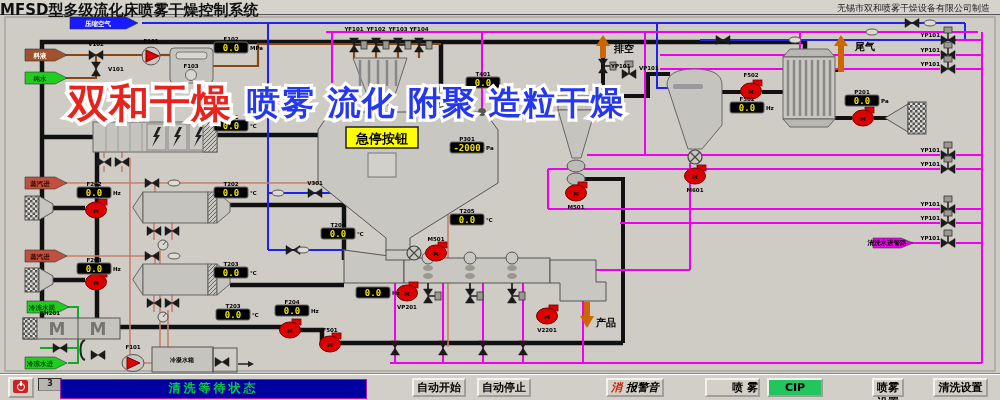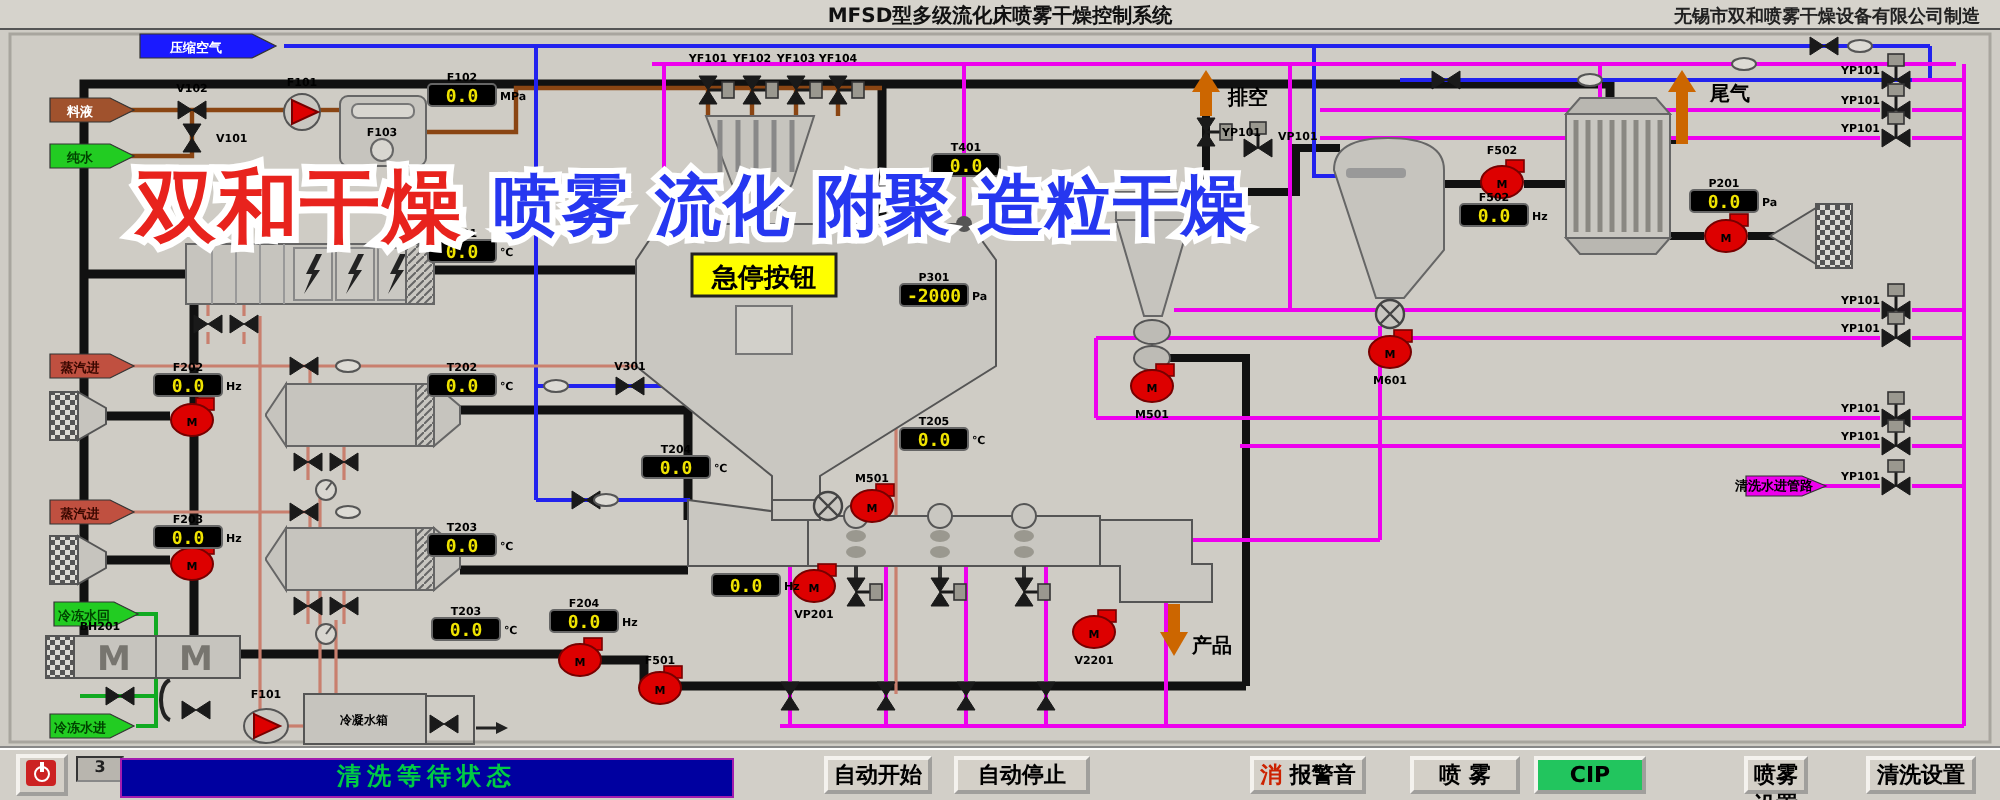--- a/index.html
+++ b/index.html
@@ -1,20 +1,20 @@
 <!DOCTYPE html>
 <html><head>
 <meta charset="utf-8">
 <style>
   html,body{margin:0;padding:0;}
   body{font-family:"DejaVu Sans",sans-serif;background:#cdcac3;}
   .screen{position:relative;width:1000px;height:400px;overflow:hidden;background:#cfccc5;}
   .titlebar{position:absolute;left:0;top:0;width:1000px;height:14px;background:#d6d3cc;border-bottom:1px solid #555;}
-  .titlebar .title{position:absolute;left:0;right:0;top:1px;text-align:center;font-size:10px;font-weight:bold;color:#111;}
-  .titlebar .maker{position:absolute;right:10px;top:2px;font-size:9px;font-weight:bold;color:#222;}
+  .titlebar .title{position:absolute;left:0;right:0;top:1px;text-align:left;font-size:15px;font-weight:bold;color:#111;}
+  .titlebar .maker{position:absolute;right:10px;top:2px;font-size:9px;font-weight:normal;color:#222;}
   .bottombar{position:absolute;left:0;top:374px;width:1000px;height:26px;background:#d2cfc8;border-top:1px solid #fff;box-shadow:0 -1px 0 #888;}
   .btn{position:absolute;top:3px;height:19px;background:#d4d0c8;border:2px outset #f4f2ee;font-size:11px;font-weight:bold;color:#000;text-align:center;line-height:15px;box-sizing:border-box;cursor:pointer;}
   .statusbar{position:absolute;left:60px;top:4px;width:305px;height:18px;background:#0000a0;border:1px solid #a21caf;color:#00cc44;font-size:12px;font-weight:bold;text-align:center;line-height:17px;letter-spacing:3px;}
   .pwrbtn{position:absolute;left:8px;top:2px;width:26px;height:21px;background:#d4d0c8;border:2px outset #f4f2ee;box-sizing:border-box;}
   .pwrbtn .glyph{position:absolute;left:3px;top:1px;width:15px;height:13px;background:#cc2222;border-radius:2px;}
   .pwrbtn .glyph::after{content:"";position:absolute;left:4px;top:3px;width:6px;height:6px;border:1.5px solid #fff;border-radius:50%;}
   .pwrbtn .glyph::before{content:"";position:absolute;left:7px;top:1px;width:1.5px;height:5px;background:#fff;z-index:2;}
   .counter{position:absolute;left:38px;top:3px;width:22px;height:11px;background:#b8b5ae;border:1px inset #888;font-size:8px;font-weight:bold;color:#222;text-align:center;line-height:10px;}
   svg text{font-family:"DejaVu Sans",sans-serif;}
   .tag{font-size:5.5px;font-weight:bold;fill:#000;}
@@ -432,20 +432,20 @@
     <div class="maker">无锡市双和喷雾干燥设备有限公司制造</div>
   </div>
 
   <div class="bottombar">
     <div class="pwrbtn">
         <div class="glyph"></div>
       </div>
     <div class="counter">3</div>
     <div class="statusbar">清洗等待状态</div>
     <div class="btn" style="left:412px;width:54px;">自动开始</div>
-    <div class="btn" style="left:477px;width:68px;">自动停止</div>
-    <div class="btn" style="left:625px;width:58px;"><span style="color:#cc2200">消</span><span> 报警音</span></div>
-    <div class="btn" style="left:705px;width:55px;">喷 雾</div>
+    <div class="btn" style="left:477px;width:54px;">自动停止</div>
+    <div class="btn" style="left:606px;width:58px;font-style:italic;"><span style="color:#cc2200">消</span><span> 报警音</span></div>
+    <div class="btn" style="left:705px;width:55px;text-align:right;">喷 雾</div>
     <div class="btn" id="cipbtn" style="left: 767px; width: 56px; background: #22c55e;">CIP</div>
     <div class="btn" style="left:872px;width:32px;">喷雾设置</div>
     <div class="btn" style="left:933px;width:55px;">清洗设置</div>
   </div>
 </div>
 
 </body></html>

